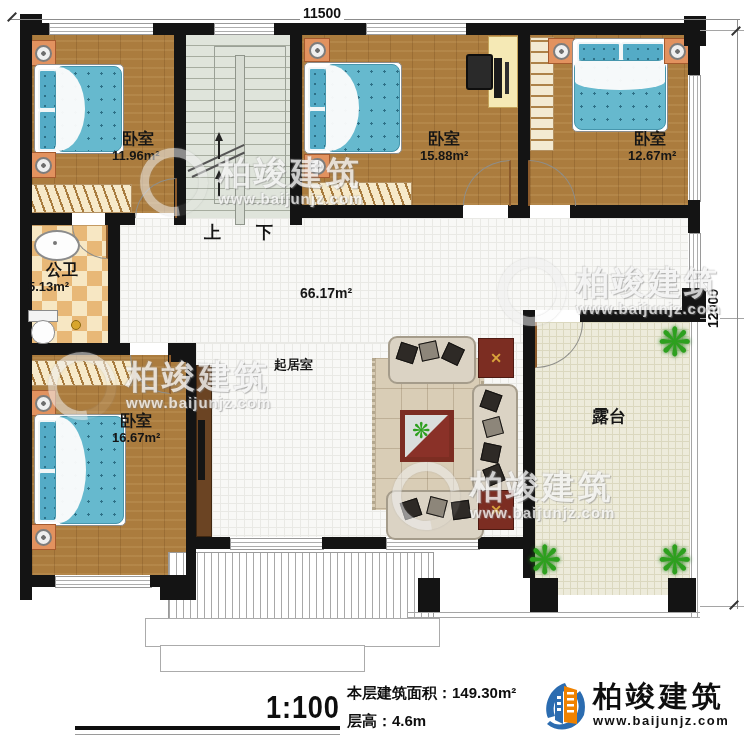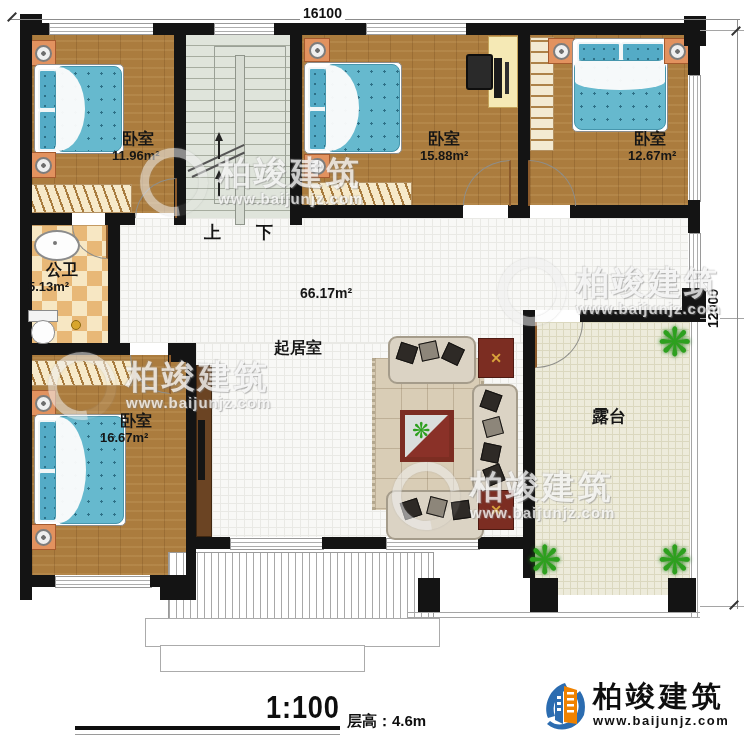--- a/index.html
+++ b/index.html
@@ -249,29 +249,29 @@
 
   <div class="rlabel" style="left:122px;top:131px">卧室</div>
   <div class="arealabel" style="left:112px;top:149px">11.96m²</div>
   <div class="rlabel" style="left:428px;top:131px">卧室</div>
   <div class="arealabel" style="left:420px;top:149px">15.88m²</div>
   <div class="rlabel" style="left:634px;top:131px">卧室</div>
   <div class="arealabel" style="left:628px;top:149px">12.67m²</div>
   <div class="rlabel" style="left:46px;top:262px">公卫</div>
   <div class="arealabel" style="left:28px;top:280px">5.13m²</div>
   <div class="arealabel" style="left:300px;top:286px;font-size:14px">66.17m²</div>
-  <div class="rlabel" style="left:274px;top:340px;font-size:16px">起居室</div>
+  <div class="rlabel" style="left:274px;top:358px;font-size:13px">起居室</div>
   <div class="rlabel" style="left:120px;top:413px">卧室</div>
-  <div class="arealabel" style="left:100px;top:431px">16.67m²</div>
+  <div class="arealabel" style="left:112px;top:431px">16.67m²</div>
   <div class="rlabel" style="left:592px;top:408px;font-size:17px">露台</div>
 
   <div class="dimline" style="left:10px;top:19px;width:730px;height:1px"></div>
   <div class="tick" style="left:6px;top:16px"></div>
   <div class="tick" style="left:730px;top:30px"></div>
-  <div class="dimlabel" style="left:300px;top:6px">16100</div>
+  <div class="dimlabel" style="left:300px;top:6px">11500</div>
   <div class="dimline" style="left:737px;top:19px;width:1px;height:590px"></div>
   <div class="thin" style="left:700px;top:30px;width:44px;height:1px"></div>
   <div class="thin" style="left:700px;top:318px;width:44px;height:1px"></div>
   <div class="thin" style="left:700px;top:606px;width:44px;height:1px"></div>
   <div class="tick" style="left:728px;top:604px"></div>
   <div class="dimlabel" style="left:706px;top:286px;writing-mode:vertical-rl;transform:rotate(180deg);padding:3px 0">12000</div>
 
   <div class="wm" style="left:140px;top:148px">
     <span class="wmlogo"></span>
     <span class="wmtxt">
@@ -297,20 +297,23 @@
     <span class="wmlogo"></span>
     <span class="wmtxt">
         <span class="wmname" style="display:block">柏竣建筑</span>
         <span class="wmurl" style="display:block">www.baijunjz.com</span>
       </span>
   </div>
 
   <div class="tb-scale">1:100</div>
   <div class="tb-line1"></div>
   <div class="tb-line2"></div>
+  <div class="tb-info" style="top:684px">
+    <span>本层建筑面积：</span><span>149.30m²</span>
+  </div>
   <div class="tb-info" style="top:712px">
     <span>层高：</span><span>4.6m</span>
   </div>
   <div class="brand">
     <svg width="46" height="54" viewBox="0 0 46 54">
       <path d="M7 40 C2 28 8 10 24 5 L27 11 C15 16 10 28 14 38 Z" fill="#2b6cb0"></path>
       <path d="M6 46 C18 56 36 52 43 37 C45 28 44 20 39 13 L34 17 C39 25 39 33 33 40 C26 47 16 49 9 43 Z" fill="#2b6cb0"></path>
       <polygon points="14,14 22,10 22,46 14,42" fill="#2b6cb0"></polygon>
       <rect x="16" y="18" width="4" height="3" fill="#fff"></rect>
         <rect x="16" y="24" width="4" height="3" fill="#fff"></rect>

